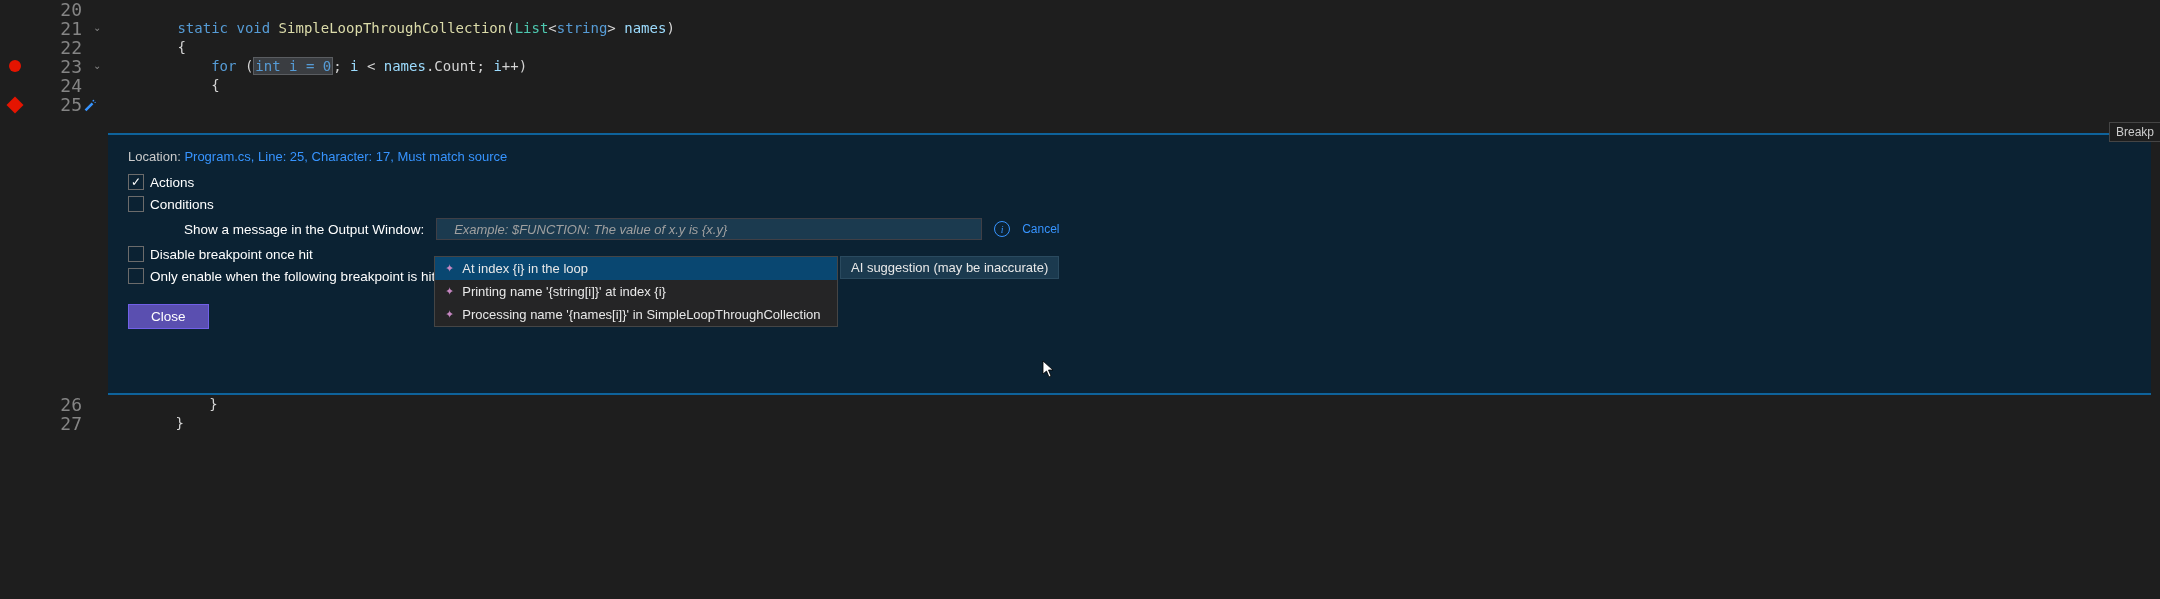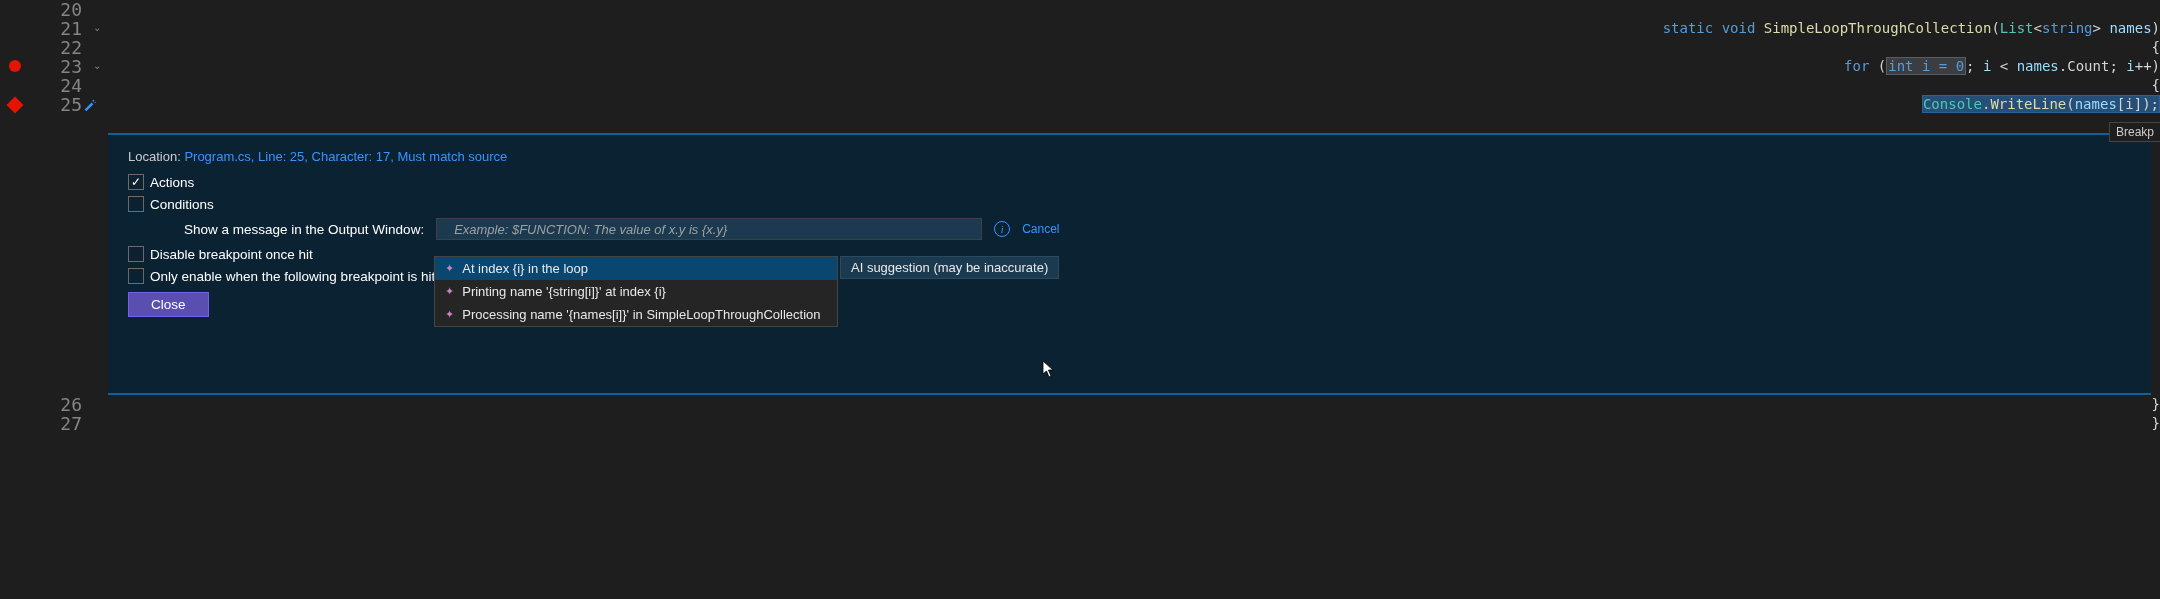--- a/index.html
+++ b/index.html
@@ -49,21 +49,20 @@
     flex: 1;
     font-family: Consolas, monospace;
     font-size: 14px;
     position: relative;
   }
   .code-line {
     height: 19px;
     line-height: 19px;
     white-space: pre;
     position: relative;
-    text-align: right;
   }
   .kw { color: #569cd6; }
   .type { color: #4ec9b0; }
   .method { color: #dcdcaa; }
   .punct { color: #d4d4d4; }
   .param { color: #9cdcfe; }
   .var { color: #9cdcfe; }
   .cls { color: #4ec9b0; }
   .hl-decl {
     background: #3a3d41;
@@ -163,21 +162,21 @@
     font-family: Georgia, serif;
   }
   .cancel-link { color: #3794ff; cursor: pointer; font-size: 12px; }
   .close-btn {
     background: #5a4fb0;
     border: 1px solid #7160e8;
     color: #ffffff;
     padding: 4px 22px;
     font-size: 13.5px;
     cursor: pointer;
-    margin-top: 2px;
+    margin-top: 14px;
   }
   
   .sugg-popup {
     position: absolute;
     left: 434px;
     top: 256px;
     width: 404px;
     background: #252526;
     border: 1px solid #454545;
     font-size: 13px;
@@ -254,21 +253,20 @@
   <div class="fold-gutter">
     <div class="fold-mark" style="top:22px">⌄</div>
     <div class="fold-mark" style="top:60px">⌄</div>
   </div>
   <div class="code-area">
     <div class="code-line">        </div>
     <div class="code-line">        <span class="kw">static</span> <span class="kw">void</span> <span class="method">SimpleLoopThroughCollection</span><span class="punct">(</span><span class="type">List</span><span class="punct">&lt;</span><span class="kw">string</span><span class="punct">&gt;</span><span class="param"> names</span><span class="punct">)</span></div>
     <div class="code-line">        <span class="punct">{</span></div>
     <div class="code-line">            <span class="kw">for</span><span class="punct"> (</span><span class="hl-decl"><span class="kw">int i = 0</span></span><span class="punct">; </span><span class="var">i</span><span class="punct"> &lt; </span><span class="var">names</span><span class="punct">.</span><span class="punct">Count</span><span class="punct">; </span><span class="var">i</span><span class="punct">++</span><span class="punct">)</span></div>
     <div class="code-line">            <span class="punct">{</span></div>
-    <div class="code-line">                <span class="hl-stmt"><span class="cls">Console</span><span class="punct">.</span><span class="method">WriteLine</span><span class="punct">(</span><span class="var">names</span><span class="punct">[i]</span><span class="punct">);</span></span></div>
   </div>
 </div>
 
 <span class="wand-icon" style="position:absolute;left:74px;top:98px;">
   <svg width="14" height="14" viewBox="0 0 16 16">
       <path d="M3 13 L11 5 L13 7 L5 15 Z" fill="#3794ff"></path>
       <circle cx="13" cy="3" r="1" fill="#3794ff"></circle>
       <circle cx="15" cy="5" r="0.7" fill="#3794ff"></circle>
     </svg>
 </span>

